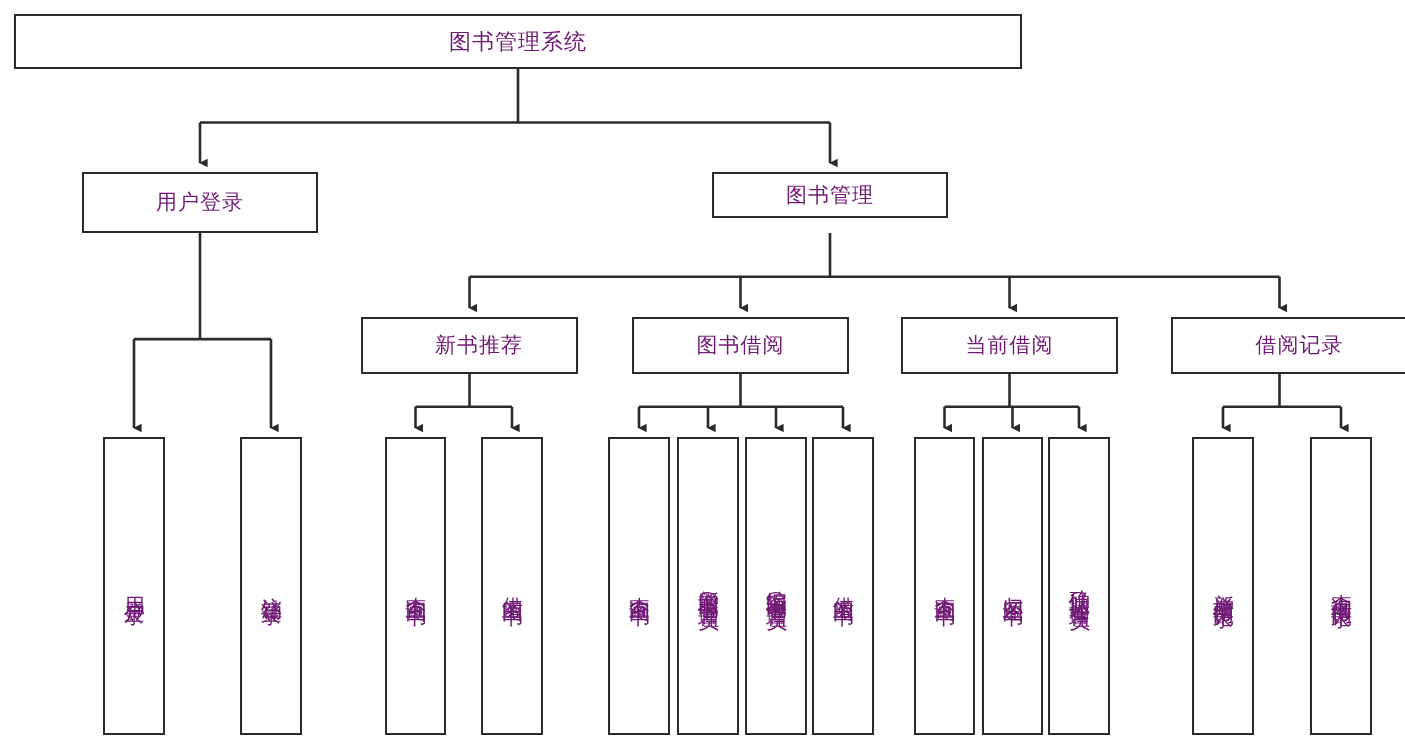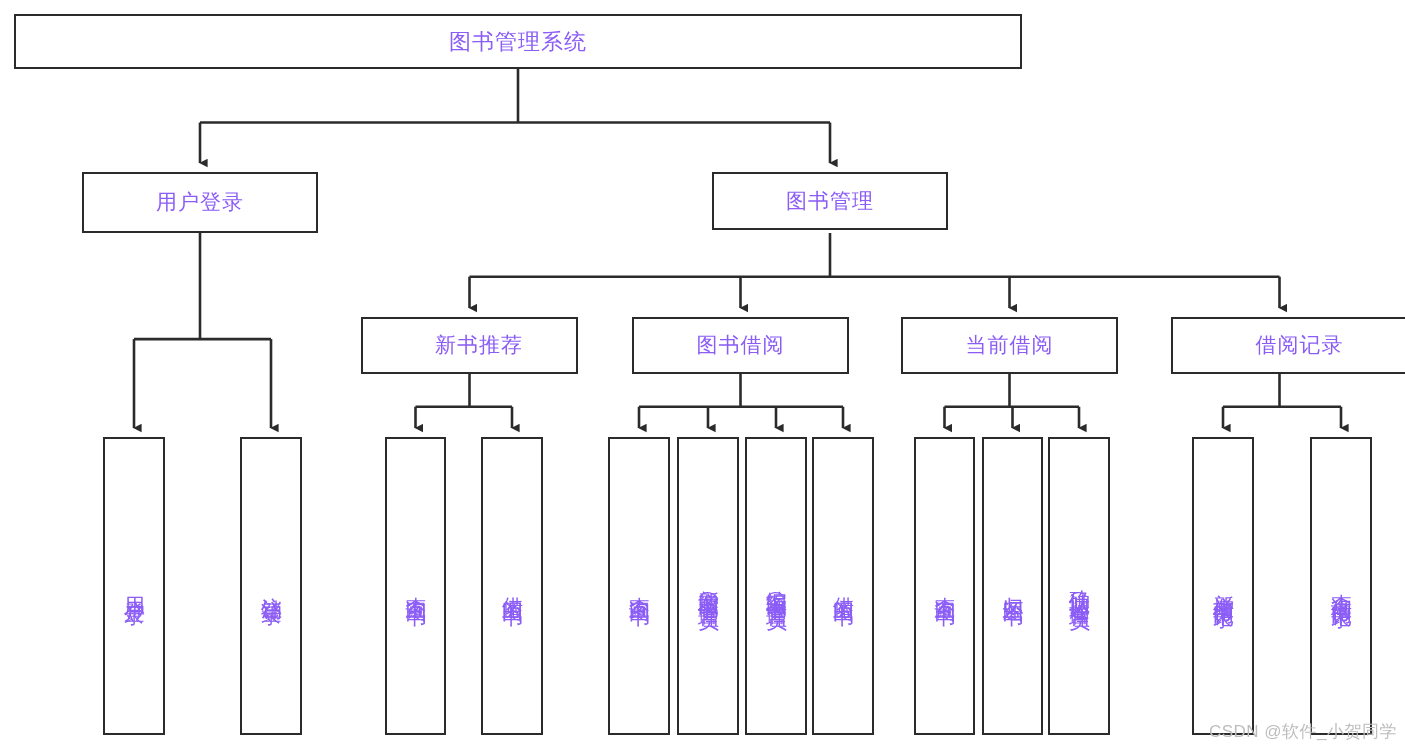--- a/index.html
+++ b/index.html
@@ -16,21 +16,21 @@
     border:2.5px solid #2b2b2b;
     box-sizing:border-box;
     display:flex;
     align-items:center;
     justify-content:center;
     overflow:hidden;
   }
   .node .label{
     font-size:21px;
     line-height:1.18;
-    color:#8b5cf6;
+    color:#701a75;
     letter-spacing:1px;
     white-space:nowrap;
     text-align:center;
   }
   .node.vertical .label{
     writing-mode:vertical-rl;
     text-orientation:upright;
     letter-spacing:3px;
     font-size:21px;
     white-space:nowrap;
@@ -94,21 +94,21 @@
       </g>
   </svg>
 
   <div id="node-layer">
       <div class="node root" style="left: 14px; top: 14px; width: 1008px; height: 55px;">
         <span class="label">图书管理系统</span>
       </div>
       <div class="node" style="left: 82px; top: 172px; width: 236px; height: 61px;">
         <span class="label">用户登录</span>
       </div>
-      <div class="node" style="left: 712px; top: 172px; width: 236px; height: 58px; align-items: center;">
+      <div class="node" style="left: 712px; top: 172px; width: 236px; height: 46px; align-items: center;">
         <span class="label">图书管理</span>
       </div>
       <div class="node" style="left: 361px; top: 317px; width: 217px; height: 57px; padding-left: 19px;">
         <span class="label">新书推荐</span>
       </div>
       <div class="node" style="left: 632px; top: 317px; width: 217px; height: 57px; align-items: center;">
         <span class="label">图书借阅</span>
       </div>
       <div class="node" style="left: 901px; top: 317px; width: 217px; height: 57px;">
         <span class="label">当前借阅</span>
@@ -150,14 +150,13 @@
         <span class="label">确认归还（管理员）</span>
       </div>
       <div class="node vertical" style="left: 1192px; top: 437px; width: 62px; height: 298px;">
         <span class="label">新增借阅记录</span>
       </div>
       <div class="node vertical" style="left: 1310px; top: 437px; width: 62px; height: 298px;">
         <span class="label">查询借阅记录</span>
       </div>
     </div>
 
-  <div class="watermark">CSDN @软件_小贺同学</div>
 </div>
 
 </body></html>

